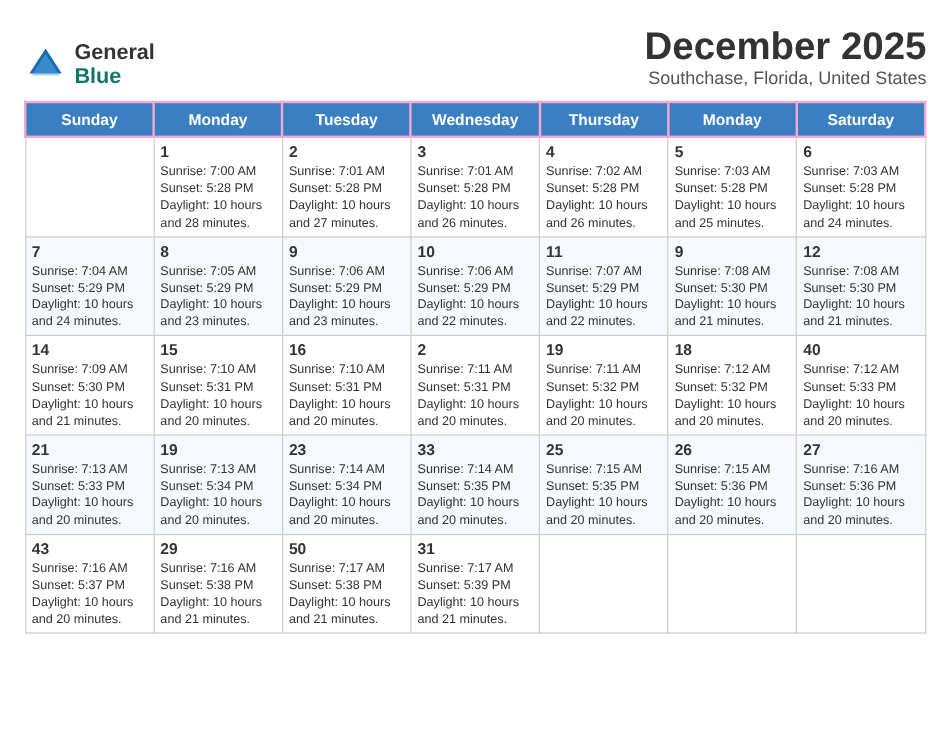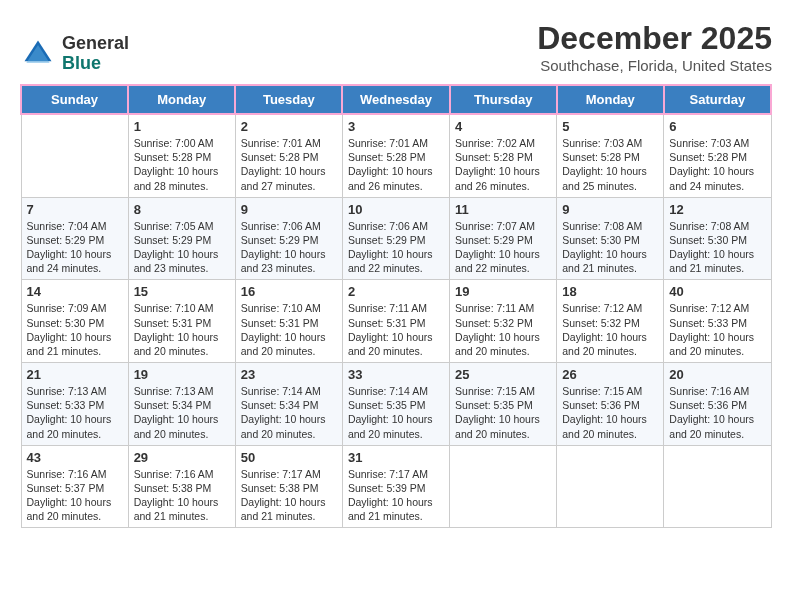--- a/index.html
+++ b/index.html
@@ -224,21 +224,21 @@
         </td>
         <td>
           <span class="date-num">25</span>
           <div class="cell-text">Sunrise: 7:15 AM<br>Sunset: 5:35 PM<br>Daylight: 10 hours and 20 minutes.</div>
         </td>
         <td>
           <span class="date-num">26</span>
           <div class="cell-text">Sunrise: 7:15 AM<br>Sunset: 5:36 PM<br>Daylight: 10 hours and 20 minutes.</div>
         </td>
         <td>
-          <span class="date-num">20</span>
+          <span class="date-num">27</span>
           <div class="cell-text">Sunrise: 7:16 AM<br>Sunset: 5:36 PM<br>Daylight: 10 hours and 20 minutes.</div>
         </td>
       </tr>
       <tr>
         <td>
           <span class="date-num">43</span>
           <div class="cell-text">Sunrise: 7:16 AM<br>Sunset: 5:37 PM<br>Daylight: 10 hours and 20 minutes.</div>
         </td>
         <td>
           <span class="date-num">29</span>

